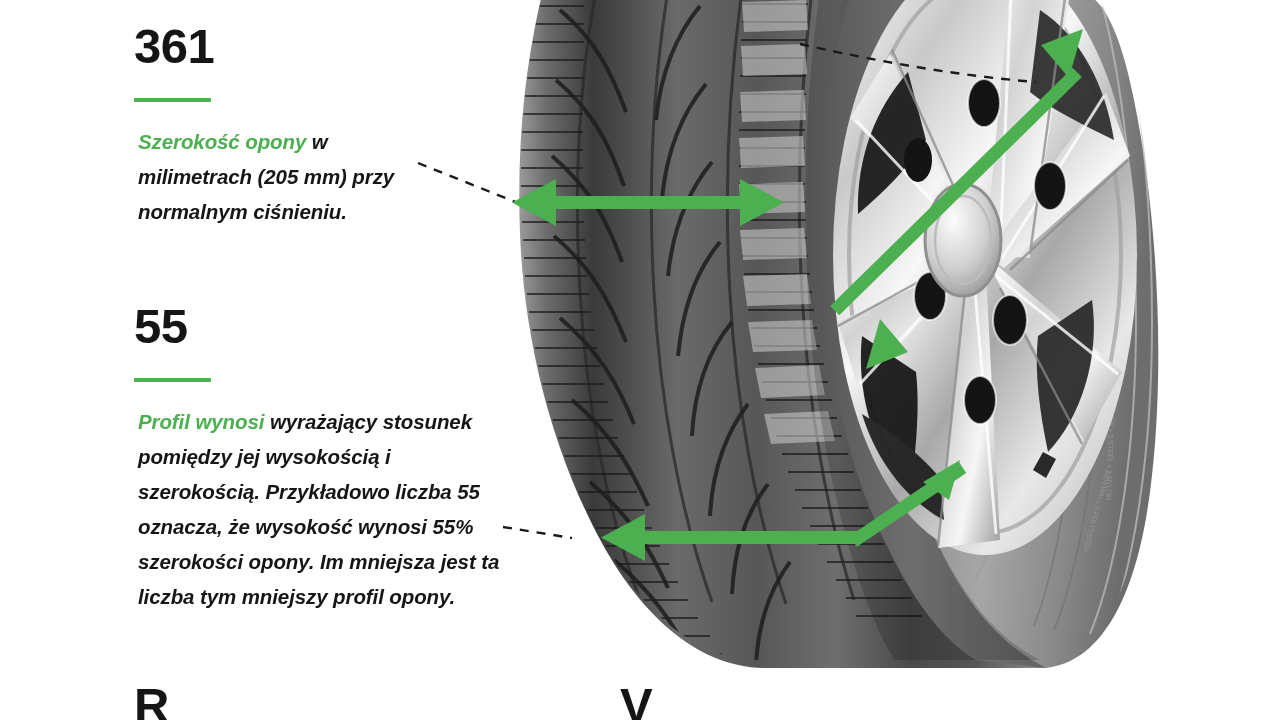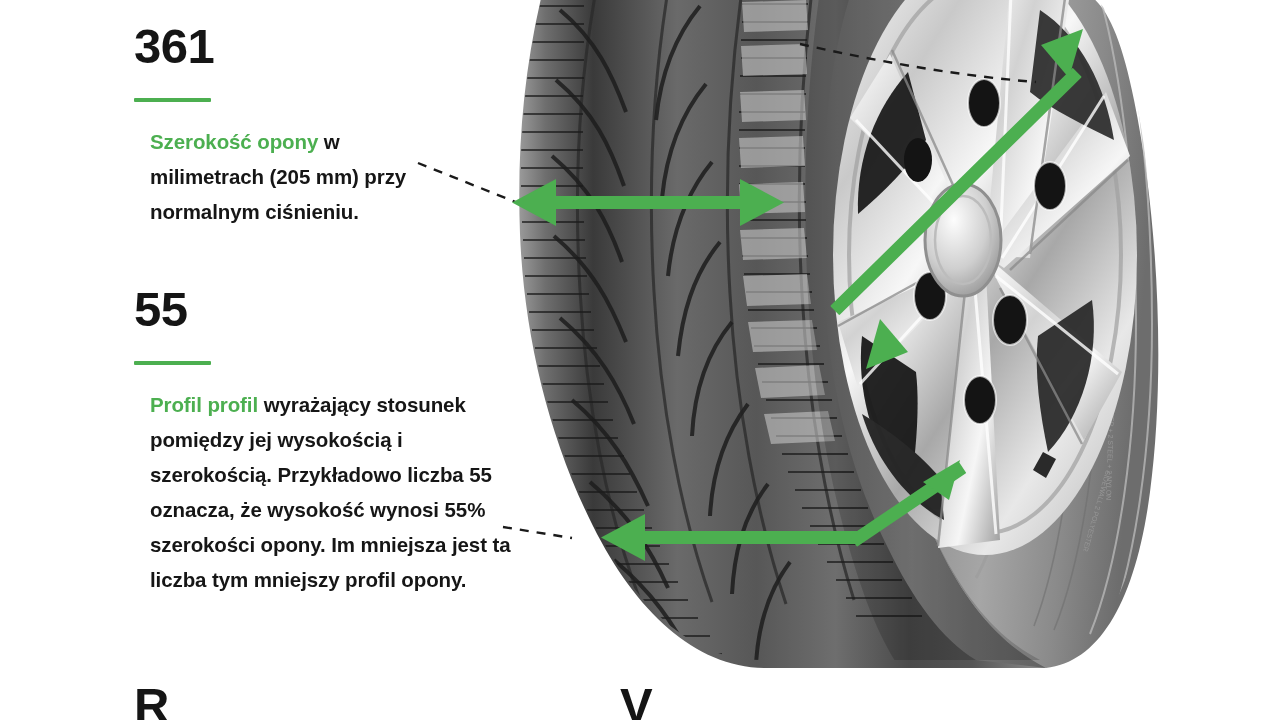--- a/index.html
+++ b/index.html
@@ -14,29 +14,29 @@
   #stage{position:absolute;inset:0;width:1280px;height:720px;overflow:hidden;background:#fff;}
 
   .bignum{
     font-size:49px;line-height:49px;font-weight:800;
     color:#151515;letter-spacing:-0.5px;margin:0;
     font-family:"Liberation Sans","DejaVu Sans",sans-serif;
   }
   .rule{height:4px;width:77px;background:#4CAF50;border-radius:1px;}
   .para{
     font-size:20.5px;line-height:35px;font-weight:700;color:#161616;
-    margin:16px;letter-spacing:-0.1px;
+    margin:4px;letter-spacing:-0.1px;font-style:italic;
   }
   .accent{color:#4CAF50;}
 
   .blk205{position:absolute;left:134px;top:22px;width:400px;}
   .blk205 .rule{margin-top:27px;}
   .blk205 .para{margin-top:22px;width:290px;}
 
-  .blk55{position:absolute;left:134px;top:285px;width:400px;}
+  .blk55{position:absolute;left:134px;top:302px;width:400px;}
   .blk55 .rule{margin-top:27px;}
   .blk55 .para{margin-top:22px;width:380px;}
 
   .blkR{position:absolute;left:134px;top:681px;}
   .blkV{position:absolute;left:620px;top:681px;}
   .blkR .bignum,.blkV .bignum{font-size:49px;line-height:49px;}
 
   
   #tirewrap{position:absolute;left:0;top:0;width:1280px;height:720px;pointer-events:none;}
   svg#tire{display:block;width:1280px;height:720px;}
@@ -307,21 +307,21 @@
 
   <div class="blk205">
     <div class="bignum">361</div>
     <div class="rule"></div>
     <p class="para"><span class="accent">Szerokość opony</span><span> w milimetrach (205 mm) przy normalnym ciśnieniu.</span></p>
   </div>
 
   <div class="blk55">
     <div class="bignum">55</div>
     <div class="rule"></div>
-    <p class="para"><span class="accent">Profil profil</span><span> wyrażający stosunek pomiędzy jej wysokością i szerokością. Przykładowo liczba 55 oznacza, że wysokość wynosi 55% szerokości opony. Im mniejsza jest ta liczba tym mniejszy profil opony.</span></p>
+    <p class="para"><span class="accent">Profil wynosi</span><span> wyrażający stosunek pomiędzy jej wysokością i szerokością. Przykładowo liczba 55 oznacza, że wysokość wynosi 55% szerokości opony. Im mniejsza jest ta liczba tym mniejszy profil opony.</span></p>
   </div>
 
   <div class="blkR">
     <div class="bignum">R</div>
   </div>
 
   <div class="blkV">
     <div class="bignum">V</div>
   </div>
 

